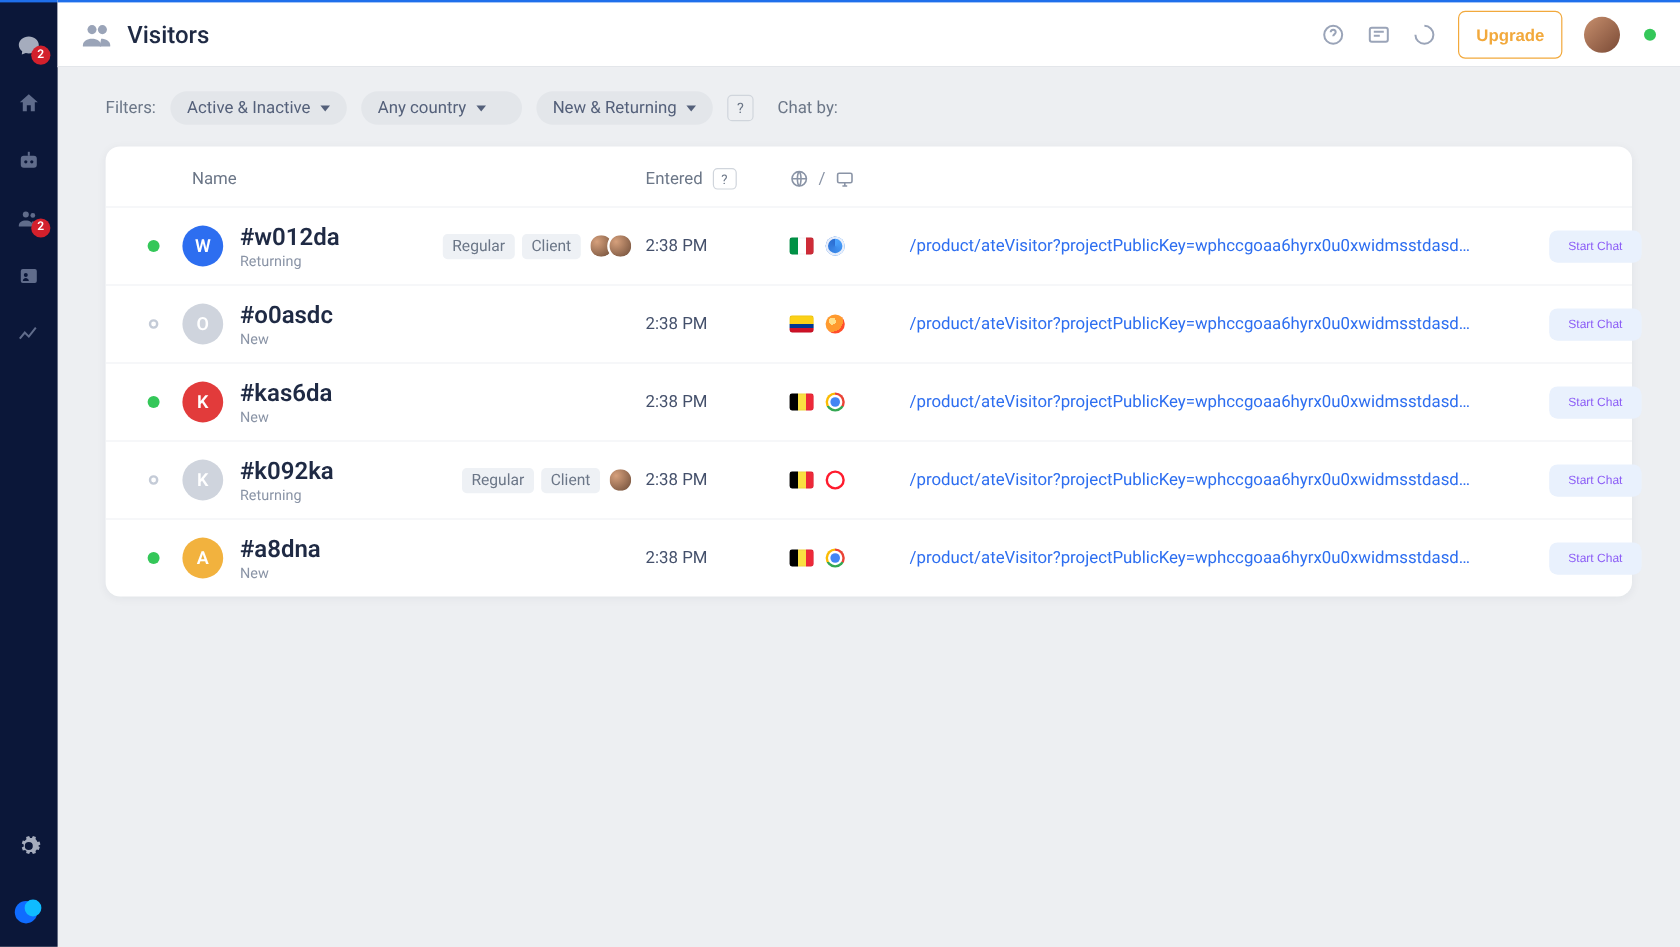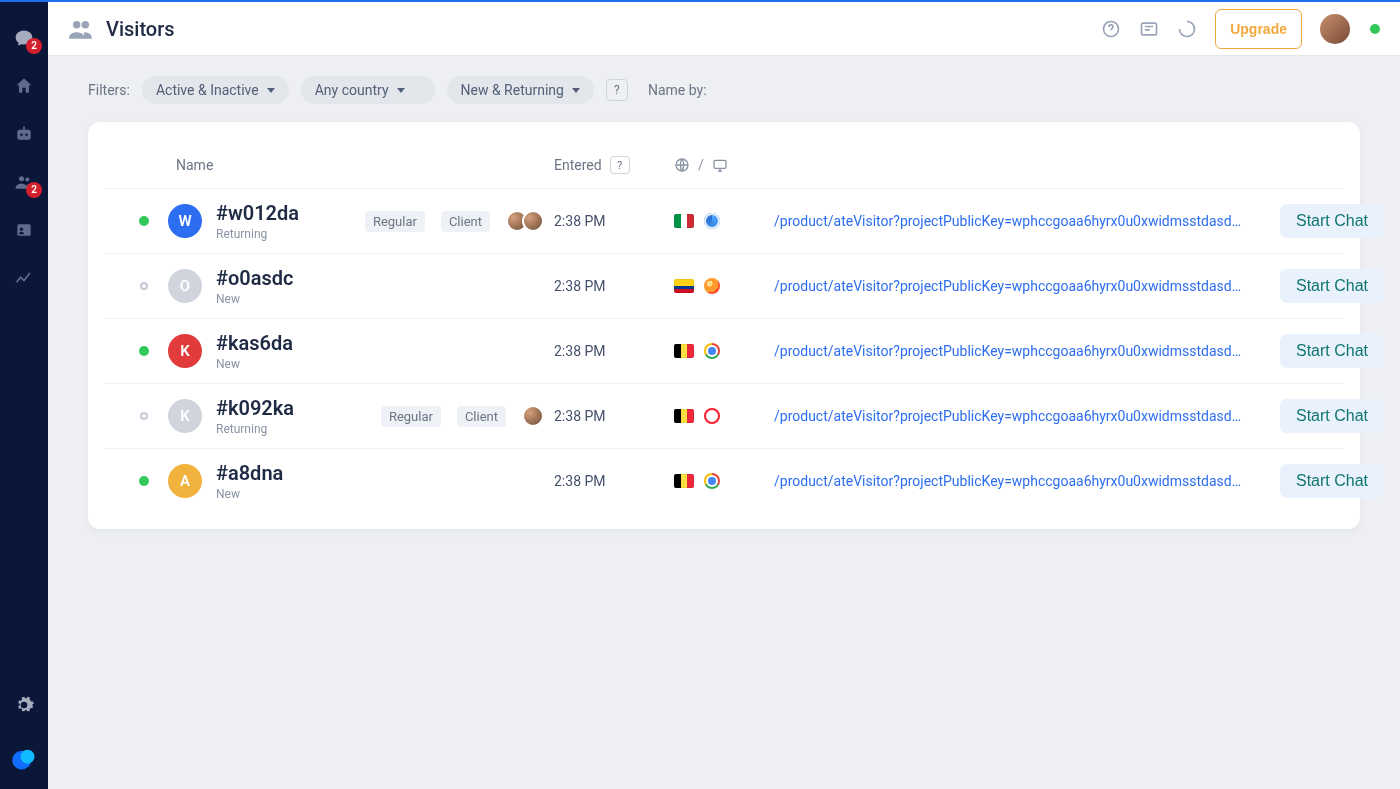--- a/index.html
+++ b/index.html
@@ -28,39 +28,39 @@
   .main { position:absolute; left:48px; right:0; top:56px; bottom:0; overflow:auto; padding:20px 40px; }
   .heading { font-size:22px; font-weight:600; color:#1f2a44; margin-bottom:18px; }
 
   .filters-row { display:flex; align-items:center; gap:12px; font-size:14px; color:#6b7687; margin-bottom:18px; }
   .pill { background:#e3e6ea; border-radius:18px; padding:6px 14px; display:inline-flex; align-items:center; gap:8px; color:#54607a; font-size:14px; cursor:pointer; }
   .pill.wide { padding-right:30px; }
   .caret { width:0; height:0; border-left:4px solid transparent; border-right:4px solid transparent; border-top:5px solid #54607a; }
   .help-badge { width:22px; height:22px; border:1px solid #d0d5dc; border-radius:4px; display:inline-flex; align-items:center; justify-content:center; font-size:12px; color:#6b7687; cursor:pointer; }
 
   
-  .card { background:#fff; border-radius:12px; box-shadow:0 2px 8px rgba(20,30,60,.05); padding:16px; }
+  .card { background:#fff; border-radius:12px; box-shadow:0 2px 8px rgba(20,30,60,.05); padding:0; }
 
   .thead, .trow { display:grid; grid-template-columns: 40px 390px 120px 100px 500px 110px; align-items:center; }
   .thead { padding:18px 20px 14px 20px; color:#6b7687; font-size:14px; }
   .thead .col-name { padding-left:12px; }
   .thead .col-entered { display:flex; align-items:center; gap:8px; }
   .thead .col-geo { display:flex; align-items:center; gap:8px; color:#8a94a6; }
   .entered-help { width:20px; height:18px; border:1px solid #d0d5dc; border-radius:4px; font-size:11px; display:inline-flex; align-items:center; justify-content:center; }
 
   .trow { padding:12px 20px; border-top:1px solid #f0f2f5; }
   .status-dot { width:10px; height:10px; border-radius:50%; margin:0 auto; }
   .status-dot.active { background:#34c759; }
   .status-dot.idle  { border:2px solid #c4cbd7; background:transparent; width:8px; height:8px; }
 
   .name-cell { display:flex; align-items:center; gap:14px; padding-left:4px; }
   .visitor-avatar { width:34px; height:34px; border-radius:50%; color:#fff; font-weight:600; display:flex; align-items:center; justify-content:center; font-size:15px; }
   .name-col .id { color:#1f2a44; font-weight:600; font-size:20px;text-align:right; }
   .name-col .sub { color:#8a94a6; font-size:12px; margin-top:2px; }
-  .tags { margin-left:auto; display:flex; align-items:center; gap:16px; padding-right:10px; }
+  .tags { margin-left:auto; display:flex; align-items:center; gap:6px; padding-right:10px; }
   .tag { background:#eef1f5; color:#6b7687; border-radius:4px; padding:3px 8px; font-size:13px; }
   .op-avatars { display:flex; }
   .op-avatars .op { width:22px; height:22px; border-radius:50%; border:2px solid #fff; background:radial-gradient(circle at 30% 30%, #d6a07c, #6b4a36); margin-left:-6px; }
   .op-avatars .op:first-child{ margin-left:0; }
 
   .time-cell { color:#44506b; font-size:14px; }
 
   .geo-cell { display:flex; align-items:center; gap:10px; }
   .flag { width:20px; height:14px; border-radius:2px; display:inline-block; overflow:hidden; box-shadow:0 0 0 0.5px rgba(0,0,0,.1) inset;}
   .flag-it { background:linear-gradient(90deg,#009246 33.3%,#fff 33.3% 66.6%,#ce2b37 66.6%);}
@@ -69,21 +69,21 @@
   .browser { width:16px; height:16px; border-radius:50%; display:inline-block; }
   .b-safari { background: conic-gradient(#4aa3ff,#2b6dd1); box-shadow:inset 0 0 0 2px #e7eefb; }
   .b-firefox{ background: radial-gradient(circle at 35% 35%, #ffe08a 0 20%, #ff9a2e 20% 60%, #ff4e2b 60% 100%); }
   .b-chrome { background: conic-gradient(#ea4335 0 120deg,#34a853 120deg 240deg,#fbbc05 240deg); position:relative; }
   .b-chrome::after{ content:""; position:absolute; inset:4px; border-radius:50%; background:#4285f4; box-shadow:0 0 0 2px #fff; }
   .b-opera  { background:#fff; border:2px solid #ff1b2d; }
 
   .url-cell a { color:#2d6ef0; text-decoration:none; font-size:14px; white-space:nowrap; overflow:hidden; text-overflow:ellipsis; display:block; max-width:470px; }
 
   .action-cell { text-align:right; }
-  .start-chat { background:#e9f1fd; color:#0f766e; border:none; border-radius:7px; padding:8px 16px; font-size:16px; font-weight:500; cursor:pointer; }
+  .start-chat { background:#e9f1fd; color:#8b5cf6; border:none; border-radius:7px; padding:8px 16px; font-size:10px; font-weight:500; cursor:pointer; }
 </style>
 </head>
 <body>
 
 <div class="nav">
   <div class="nav-top-accent"></div>
 
   <div class="nav-item">
     <svg width="20" height="20" viewBox="0 0 24 24" fill="#e7ecf5">
         <path d="M12 3C6.5 3 2 6.8 2 11.4c0 2.5 1.3 4.7 3.4 6.2L5 21l4-1.6c1 .2 2 .4 3 .4 5.5 0 10-3.8 10-8.4S17.5 3 12 3z"></path>
@@ -186,21 +186,21 @@
       </div>
     <div class="pill wide">
         <span>Any country</span>
         <span class="caret"></span>
       </div>
     <div class="pill">
         <span>New &amp; Returning</span>
         <span class="caret"></span>
       </div>
     <div class="help-badge">?</div>
-    <span style="margin-left:8px">Name by:</span>
+    <span style="margin-left:8px">Chat by:</span>
   </div>
 
   <div class="card">
     <div class="thead">
       <div></div>
       <div class="col-name">Name</div>
       <div class="col-entered">
         <span>Entered</span>
         <span class="entered-help">?</span>
       </div>

